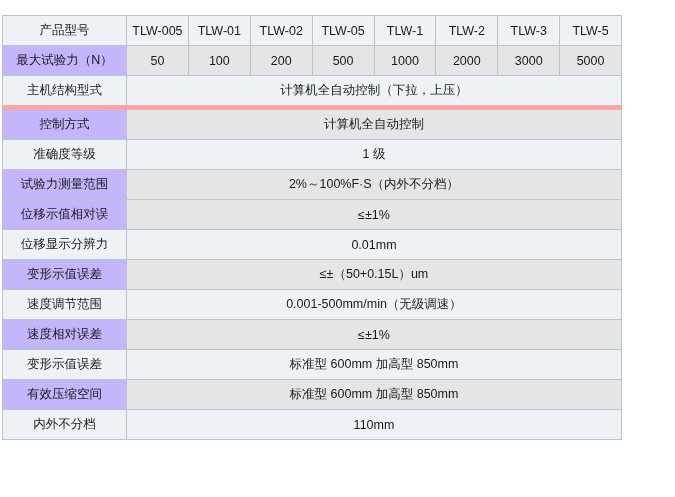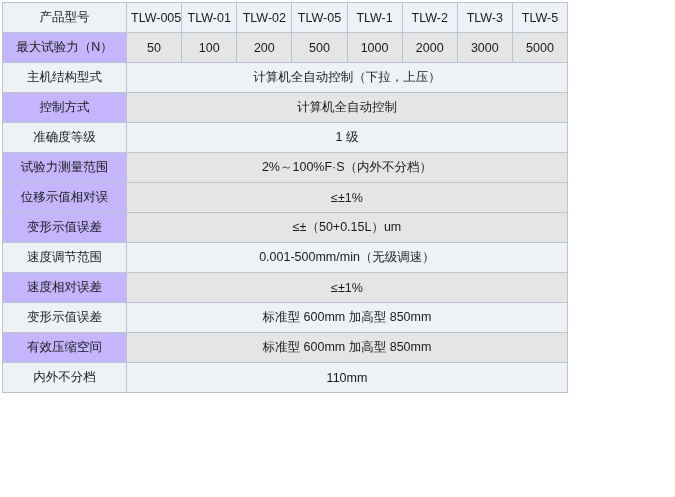--- a/index.html
+++ b/index.html
@@ -14,22 +14,22 @@
   }
   .spec-wrap {
     width: 675px;
     height: 497px;
     overflow: hidden;
     background: #ffffff;
     box-sizing: border-box;
   }
   table.spec-table {
     border-collapse: collapse;
-    width: 566px;
-    margin: 2px 0 0 2px;
+    width: 620px;
+    margin: 15px 0 0 2px;
     table-layout: fixed;
     padding-left: 41px;
   }
   table.spec-table td {
     border: 1px solid #b8c4cf;
     height: 25px;
     padding: 2px 4px;
     font-size: 12.5px;
     color: #1a1a1a;
     text-align: center;
@@ -44,21 +44,21 @@
     padding-left: 8px;
     background: #c4b5fd;
   }
   td.val-cell {
     background: #e5e5e5;
   }
   tr.shaded td {
     background: #eef2f6;
   }
   tr.thick-top td {
-    border-top: 1px solid #fca5a5;
+    border-top: 5px solid #fca5a5;
   }
 </style>
 </head>
 <body>
 
 <div class="spec-wrap">
   <table class="spec-table">
     <tbody>
 
       <tr class="shaded">
@@ -104,20 +104,24 @@
         <td class="label-cell">试验力测量范围</td>
         <td class="val-cell" colspan="8">2%～100%F·S（内外不分档）</td>
       </tr>
 
 
       <tr>
         <td class="label-cell">位移示值相对误</td>
         <td class="val-cell" colspan="8">≤±1%</td>
       </tr>
 
+      <tr class="shaded">
+        <td class="label-cell">位移显示分辨力</td>
+        <td class="val-cell" colspan="8">0.01mm</td>
+      </tr>
 
       <tr>
         <td class="label-cell">变形示值误差</td>
         <td class="val-cell" colspan="8">≤±（50+0.15L）um</td>
       </tr>
 
       <tr class="shaded">
         <td class="label-cell">速度调节范围</td>
         <td class="val-cell" colspan="8">0.001-500mm/min（无级调速）</td>
       </tr>

